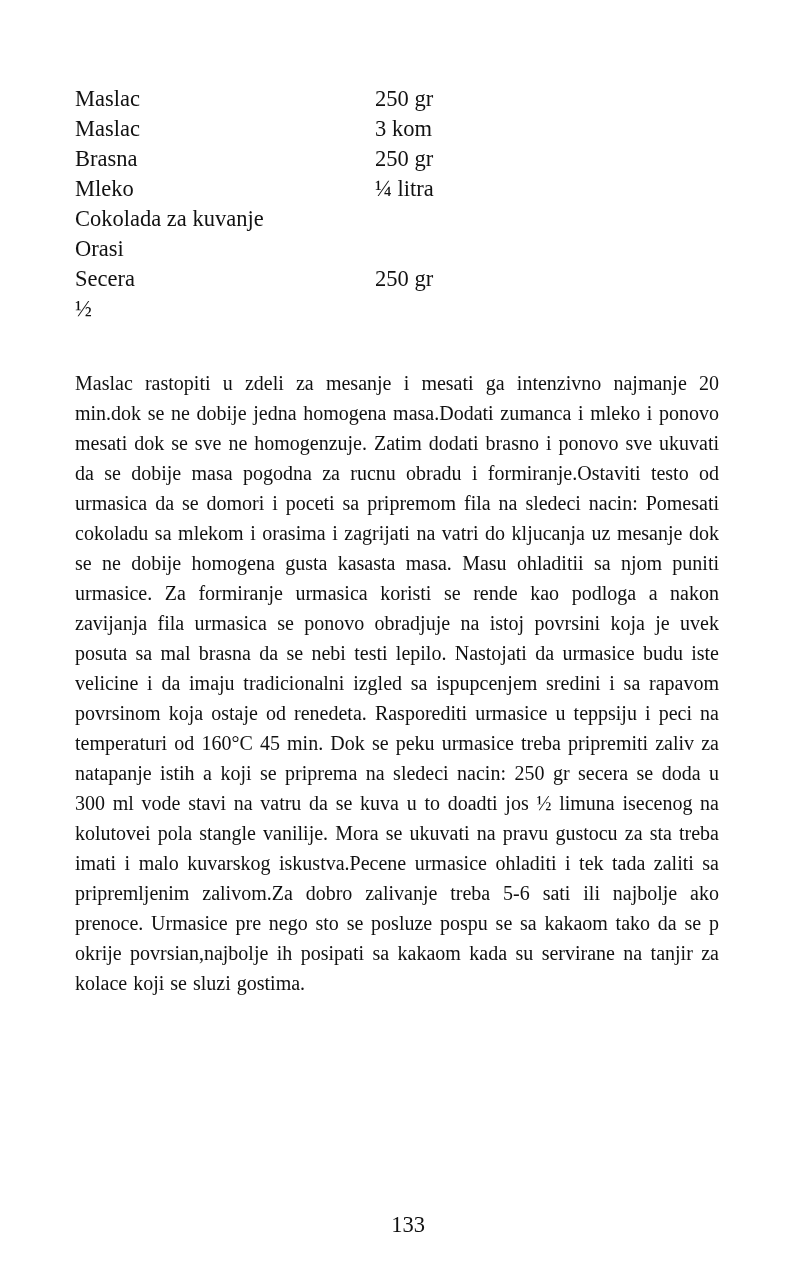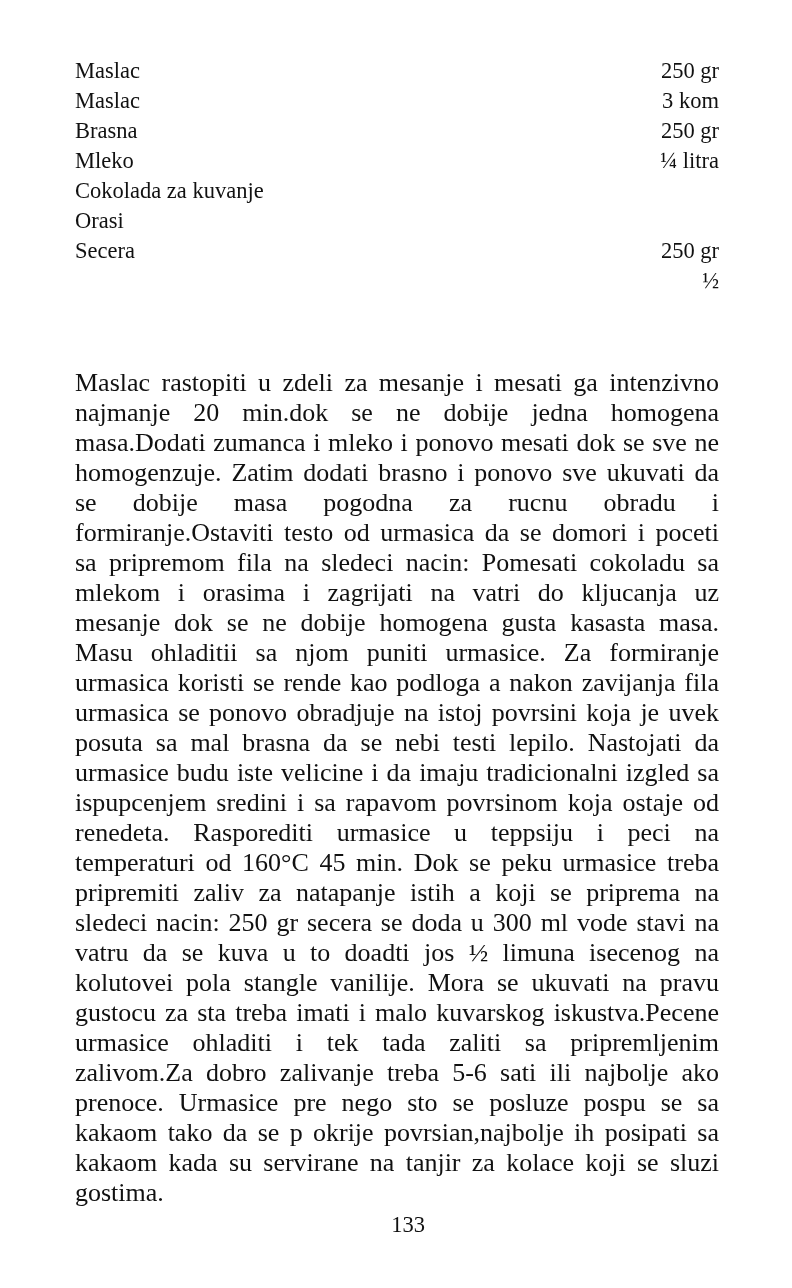--- a/index.html
+++ b/index.html
@@ -12,44 +12,43 @@
     width: 792px;
     height: 1288px;
     margin: 0 auto;
     background: #ffffff;
     color: #111111;
     font-family: "Liberation Serif", "DejaVu Serif", serif;
     overflow: hidden;
   }
   .ingredients {
     position: absolute;
-    top: 56px;
+    top: 84px;
     left: 75px;
     width: 644px;
     font-size: 22.5px;
     line-height: 30px;
   }
   .ingredient-row {
     display: flex;
     height: 30px;
   }
   .ingredient-name {
     width: 300px;
     flex: 0 0 300px;
   }
   .ingredient-qty {
     flex: 1 1 auto;
-    text-align: right;
   }
   .instructions {
     position: absolute;
     top: 368px;
     left: 75px;
     width: 644px;
-    font-size: 26px;
+    font-size: 20px;
     line-height: 30px;
     text-align: justify;
     word-spacing: 1px;
   }
   .page-number {
     position: absolute;
     top: 1210px;
     left: 12px;
     width: 100%;
     text-align: center;

